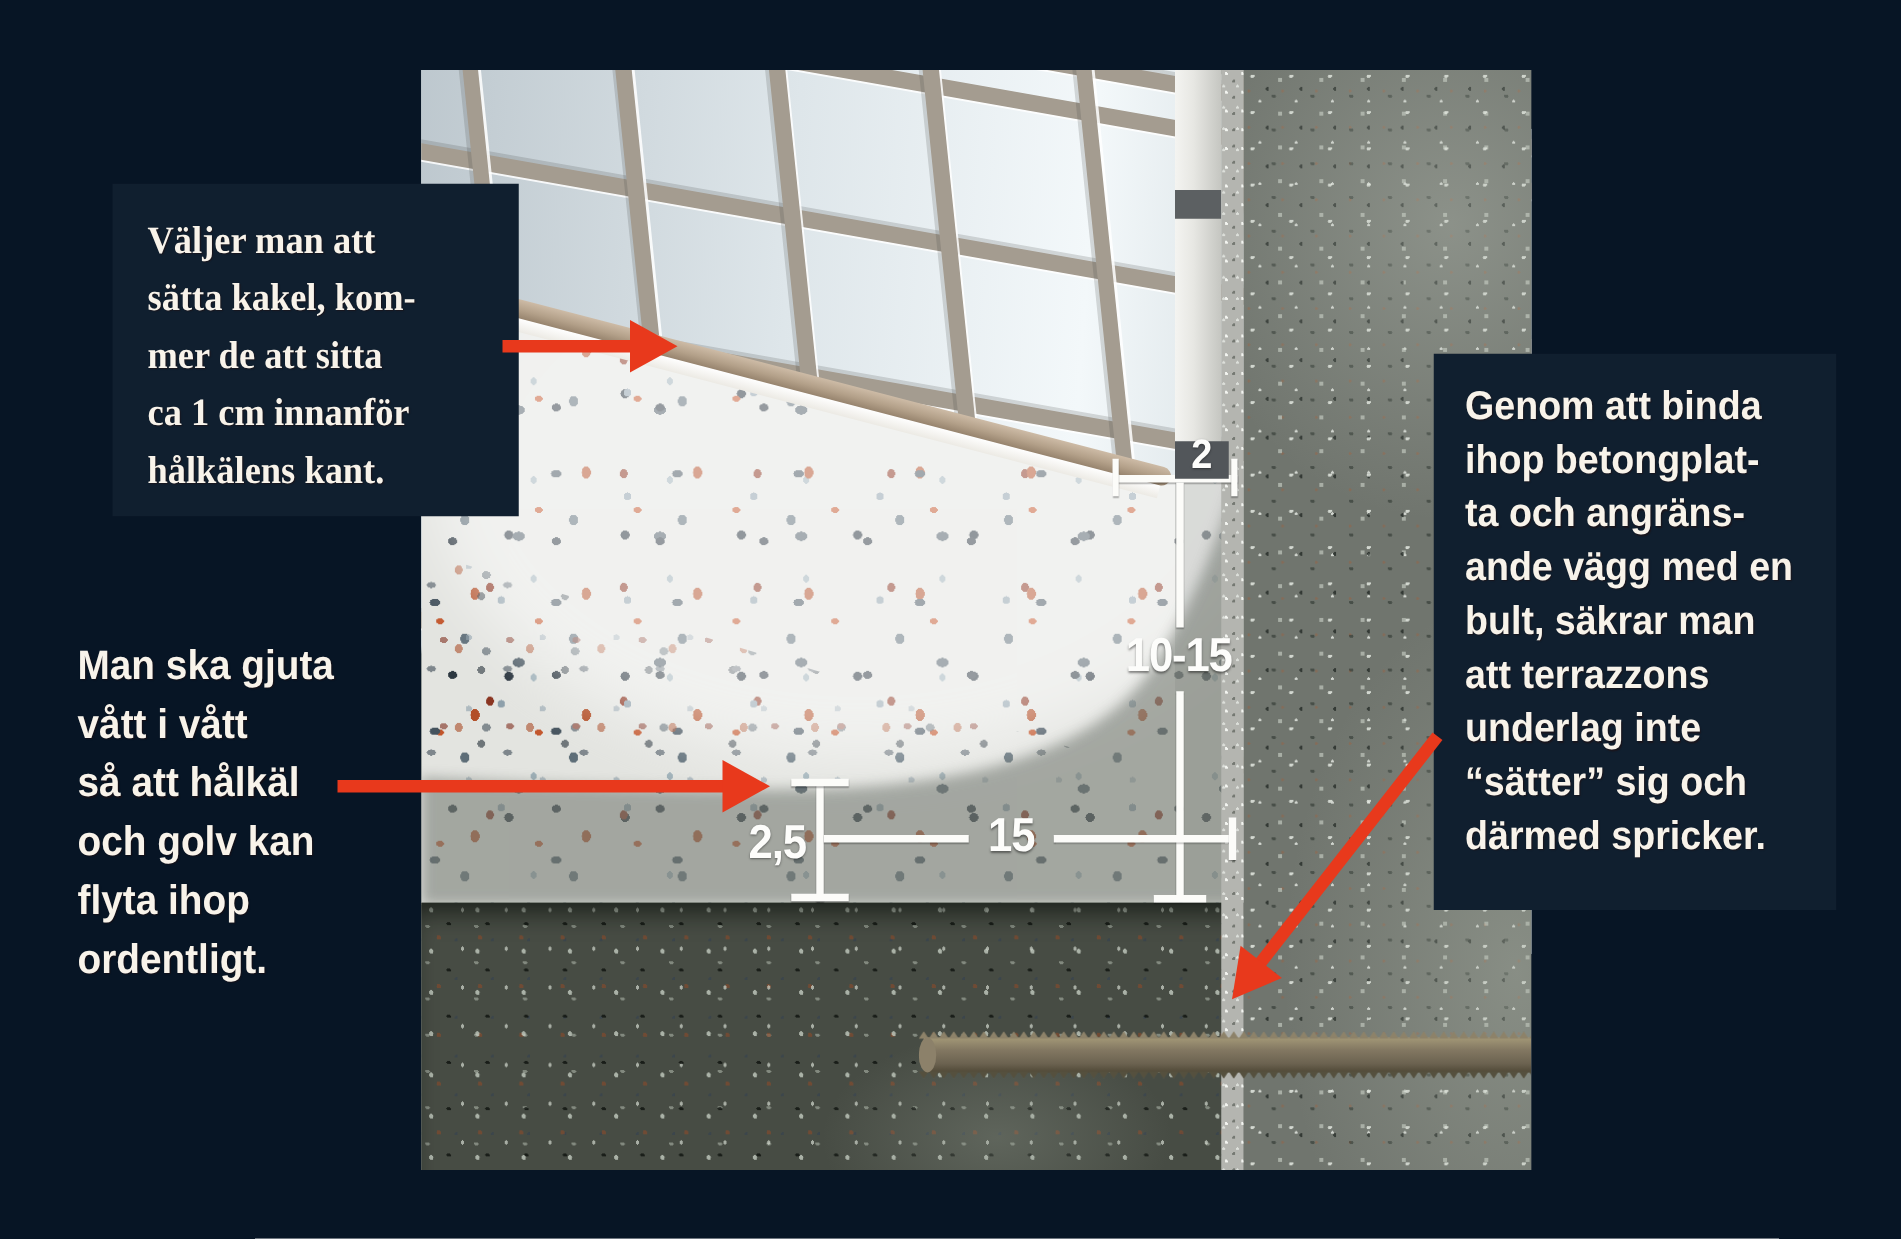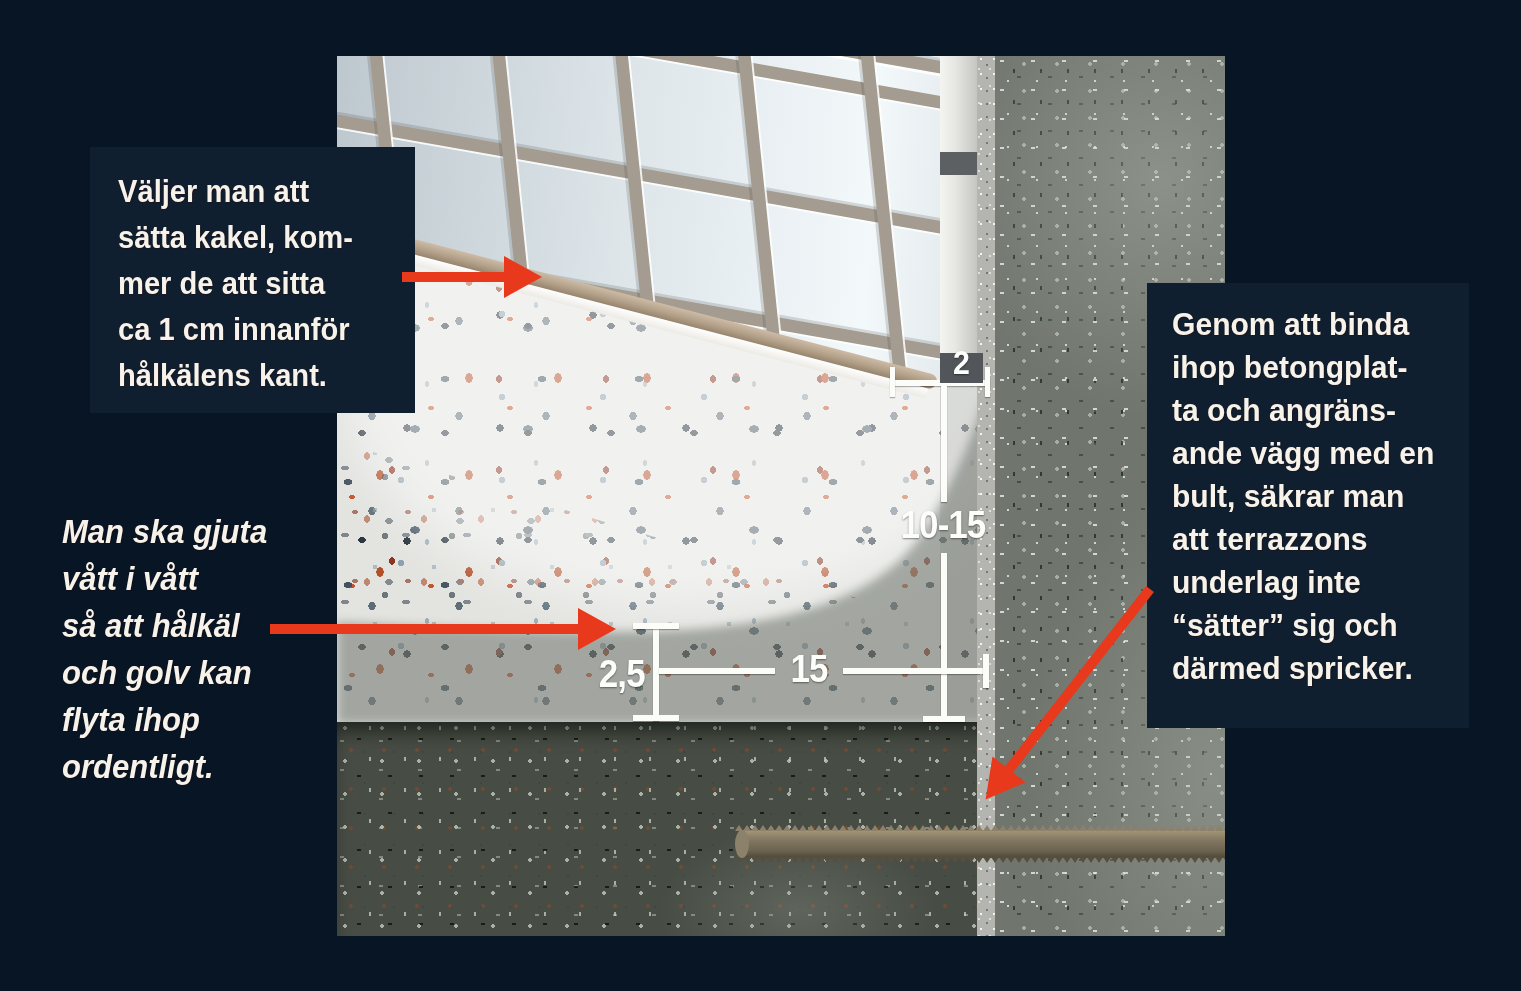--- a/index.html
+++ b/index.html
@@ -98,21 +98,21 @@
 
   .rod{position:absolute;left:398px;top:769px;}
 
   
   .dim{position:absolute;background:#fcfcf9;box-shadow:0 1px 1px rgba(0,0,0,.3);}
   .mlabel{position:absolute;color:#fdfdfb;font-weight:bold;font-size:38px;letter-spacing:-1px;
     text-shadow:0 1px 2px rgba(0,0,0,.45);transform:scaleX(.92);transform-origin:center;}
 
   
   .note{position:absolute;background:#101f2f;color:#f8f3ea;}
-  .note.bare{background:transparent;font-style:italic;}
+  .note.bare{background:transparent;}
   .note-text{transform:scaleX(.94);transform-origin:0 0;font-weight:bold;}
   .note-line{white-space:nowrap;text-shadow:1px 1px 1px rgba(40,10,5,.4);}
 
   
   .arrow{position:absolute;height:42px;}
   .arrow .shaft{position:absolute;top:16px;left:0;height:10px;background:#e8391c;}
   .arrow .head{position:absolute;top:0;width:0;height:0;
     border-top:21px solid transparent;border-bottom:21px solid transparent;border-left:38px solid #e8391c;}
 </style>
 </head>
@@ -187,21 +187,21 @@
     <div class="dim" style="left:296px;top:567px;width:46px;height:6px;"></div>
     <div class="dim" style="left:296px;top:659px;width:46px;height:6px;"></div>
     <div class="mlabel" style="left:252px;top:597px;width:58px;text-align:right;">2,5</div>
 
     <div class="dim" style="left:322px;top:612px;width:116px;height:6px;"></div>
     <div class="dim" style="left:506px;top:612px;width:142px;height:6px;"></div>
     <div class="dim" style="left:646px;top:598px;width:6px;height:34px;"></div>
     <div class="mlabel" style="left:438px;top:592px;width:68px;text-align:center;">15</div>
   </div>
 
-  <div class="note" style="left:90px;top:147px;width:325px;height:266px;padding:22px 16px 0 28px;box-sizing:border-box;">
+  <div class="note" style="left:90px;top:147px;width:325px;height:266px;padding:22px 16px 0 28px;box-sizing:border-box;font-family:Liberation Serif, serif;">
     <div class="note-text" style="font-size:31px;line-height:46px;">
       <div class="note-line">Väljer man att</div>
       <div class="note-line">sätta kakel, kom-</div>
       <div class="note-line">mer de att sitta</div>
       <div class="note-line">ca 1 cm innanför</div>
       <div class="note-line">hålkälens kant.</div>
     </div>
   </div>
 
   <div class="note bare" style="left:40px;top:492px;width:280px;height:310px;padding:16px 0 0 22px;box-sizing:border-box;">

